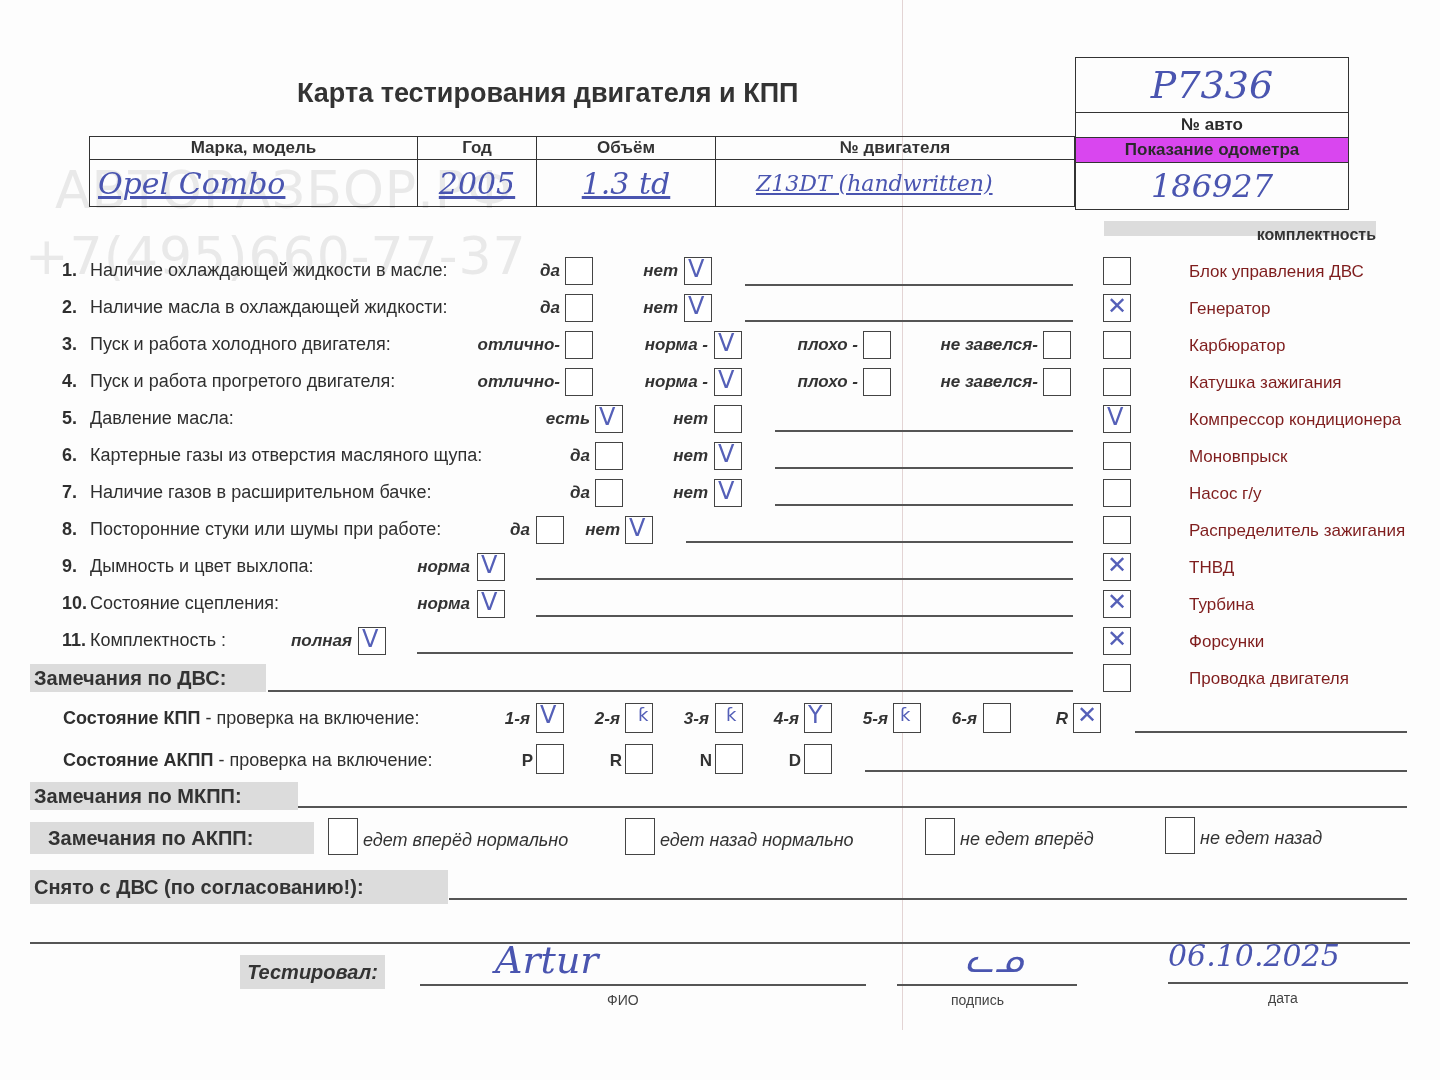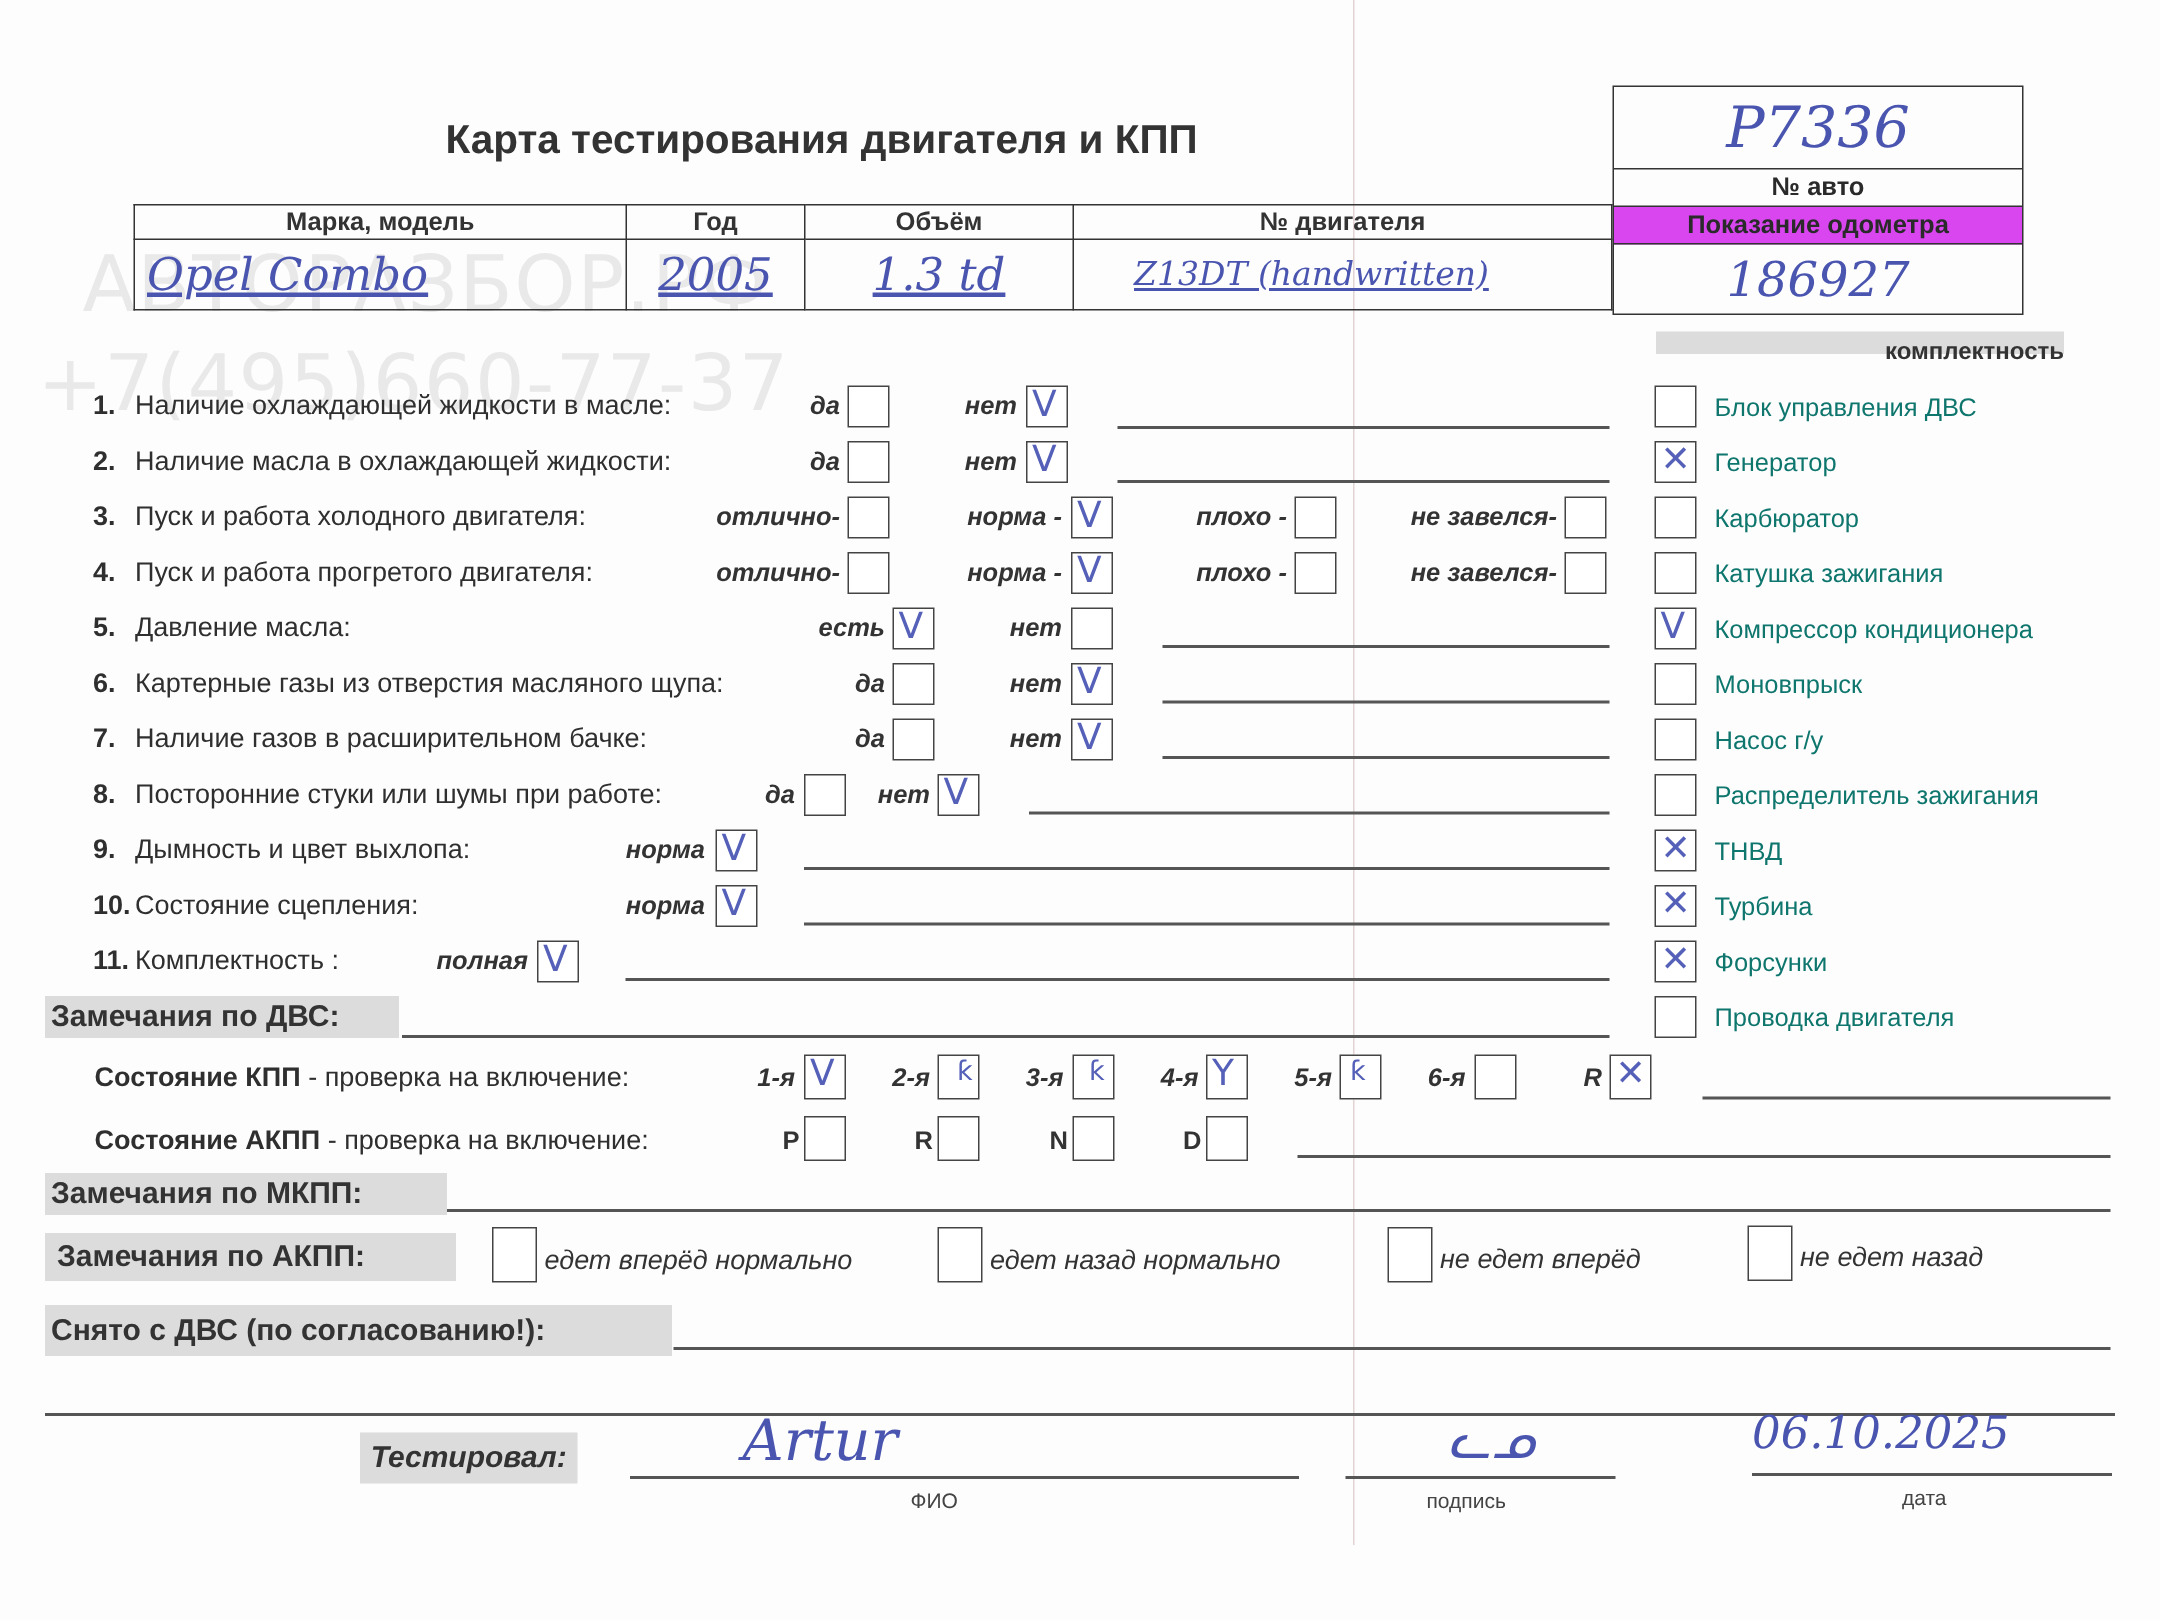--- a/index.html
+++ b/index.html
@@ -23,21 +23,21 @@
   .autobox .lbl { height:24px; font-size:17px; font-weight:bold; line-height:24px; }
   .autobox .odo-lbl { background:#d946ef; }
   .autobox .odo { height:46px; font-size:32px; line-height:46px; }
   .graylabel { position:absolute; background:#dcdcdc; font-weight:bold; color:#333; }
   .row { position:absolute; left:62px; font-size:18px; color:#2f2f2f; white-space:nowrap; }
   .row .n { font-weight:bold; display:inline-block; width:28px; }
   .opt { position:absolute; font-style:italic; font-weight:bold; font-size:17px; color:#333; white-space:nowrap; text-align:right; }
   .cb { position:absolute; width:28px; height:28px; border:1.5px solid #444; background:#fff; box-sizing:border-box; }
   .cb .mk { position:absolute; left:3px; top:-4px; font-family:"DejaVu Sans", sans-serif; font-size:24px; color:#5560b8; line-height:30px; }
   .line { position:absolute; height:1.5px; background:#555; }
-  .kit { position:absolute; left:1143px; font-size:17px; color:#0f766e; white-space:nowrap; }
+  .kit { position:absolute; left:1189px; font-size:17px; color:#7f1d1d; white-space:nowrap; }
   .sub { position:absolute; font-size:12px; font-weight:bold; color:#444; }
 </style>
 </head>
 <body>
 
 <div class="fold"></div>
 
 <div class="wm" style="left:55px;top:160px;">АВТОРАЗБОР.РФ</div>
 <div class="wm" style="left:25px;top:226px;">+7(495)660-77-37</div>
 
@@ -243,21 +243,21 @@
 <div class="cb" style="left:625px;top:744px;height:30px"></div>
 <div class="opt" style="left:684px;top:751px;width:28px;font-style:normal">N</div>
 <div class="cb" style="left:715px;top:744px;height:30px"></div>
 <div class="opt" style="left:773px;top:751px;width:28px;font-style:normal">D</div>
 <div class="cb" style="left:804px;top:744px;height:30px"></div>
 <div class="line" style="left:865px;top:770px;width:542px"></div>
 
 <div class="graylabel" style="left:30px;top:782px;width:264px;height:28px;font-size:20px;line-height:28px;padding-left:4px">Замечания по МКПП:</div>
 <div class="line" style="left:298px;top:806px;width:1109px"></div>
 
-<div class="graylabel" style="left:30px;top:822px;width:266px;height:32px;font-size:20px;line-height:32px;padding-left:8px">Замечания по АКПП:</div>
+<div class="graylabel" style="left:30px;top:822px;width:266px;height:32px;font-size:20px;line-height:32px;padding-left:18px">Замечания по АКПП:</div>
 <div class="cb" style="left:328px;top:818px;width:30px;height:37px"></div>
 <div class="opt" style="left:363px;top:830px;text-align:left;font-weight:normal;font-size:18px">едет вперёд нормально</div>
 <div class="cb" style="left:625px;top:818px;width:30px;height:37px"></div>
 <div class="opt" style="left:660px;top:830px;text-align:left;font-weight:normal;font-size:18px">едет назад нормально</div>
 <div class="cb" style="left:925px;top:818px;width:30px;height:37px"></div>
 <div class="opt" style="left:960px;top:829px;text-align:left;font-weight:normal;font-size:18px">не едет вперёд</div>
 <div class="cb" style="left:1165px;top:817px;width:30px;height:37px"></div>
 <div class="opt" style="left:1200px;top:828px;text-align:center;font-weight:normal;font-size:18px">не едет назад</div>
 
 <div class="graylabel" style="left:30px;top:870px;width:414px;height:34px;font-size:20px;line-height:34px;padding-left:4px;font-weight:normal"><span style="font-weight:bold">Снято с ДВС (по согласованию!):</span></div>

